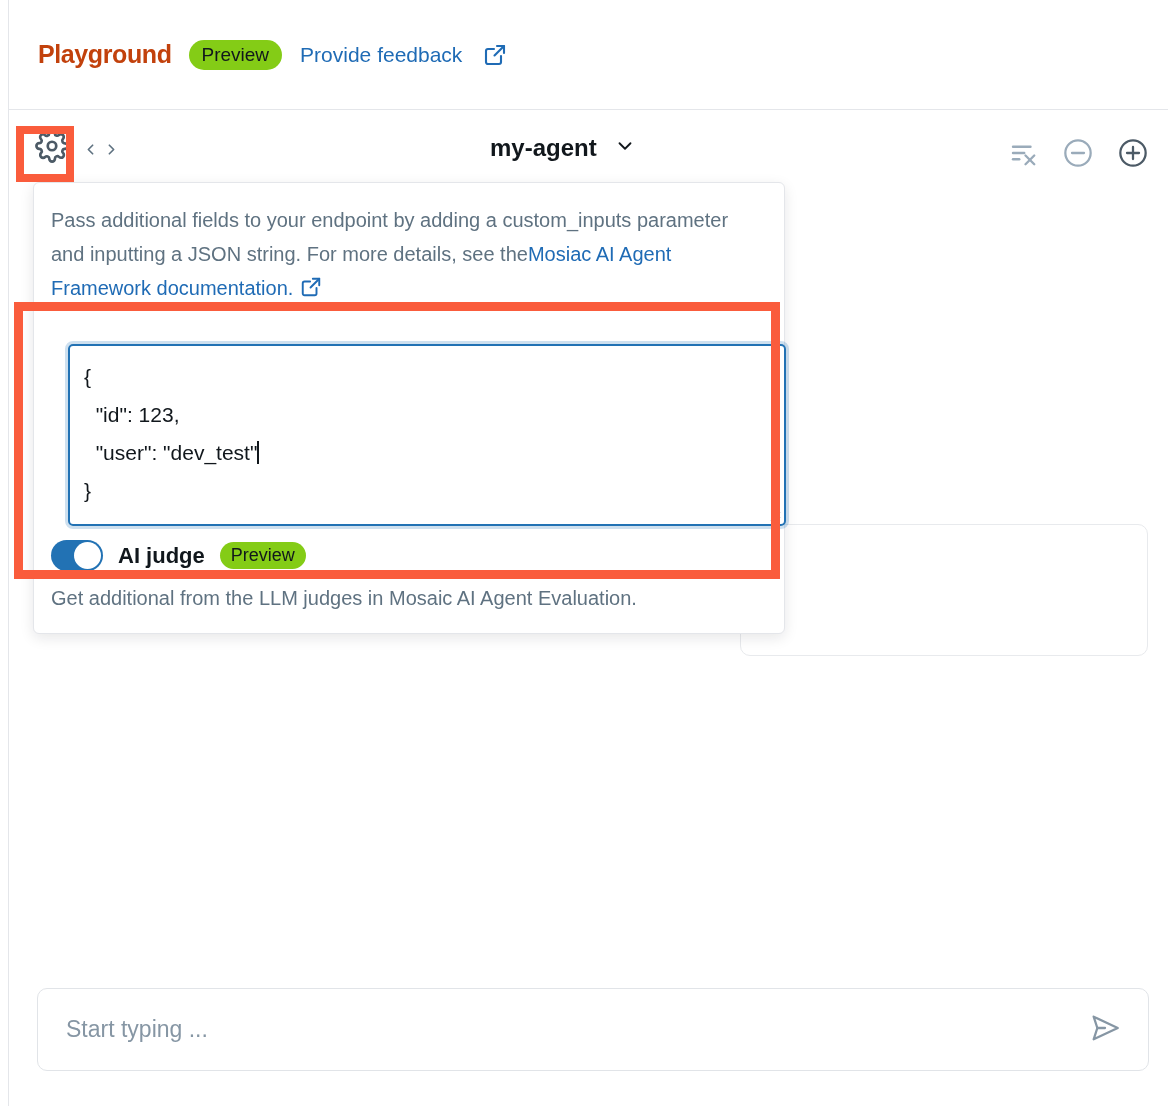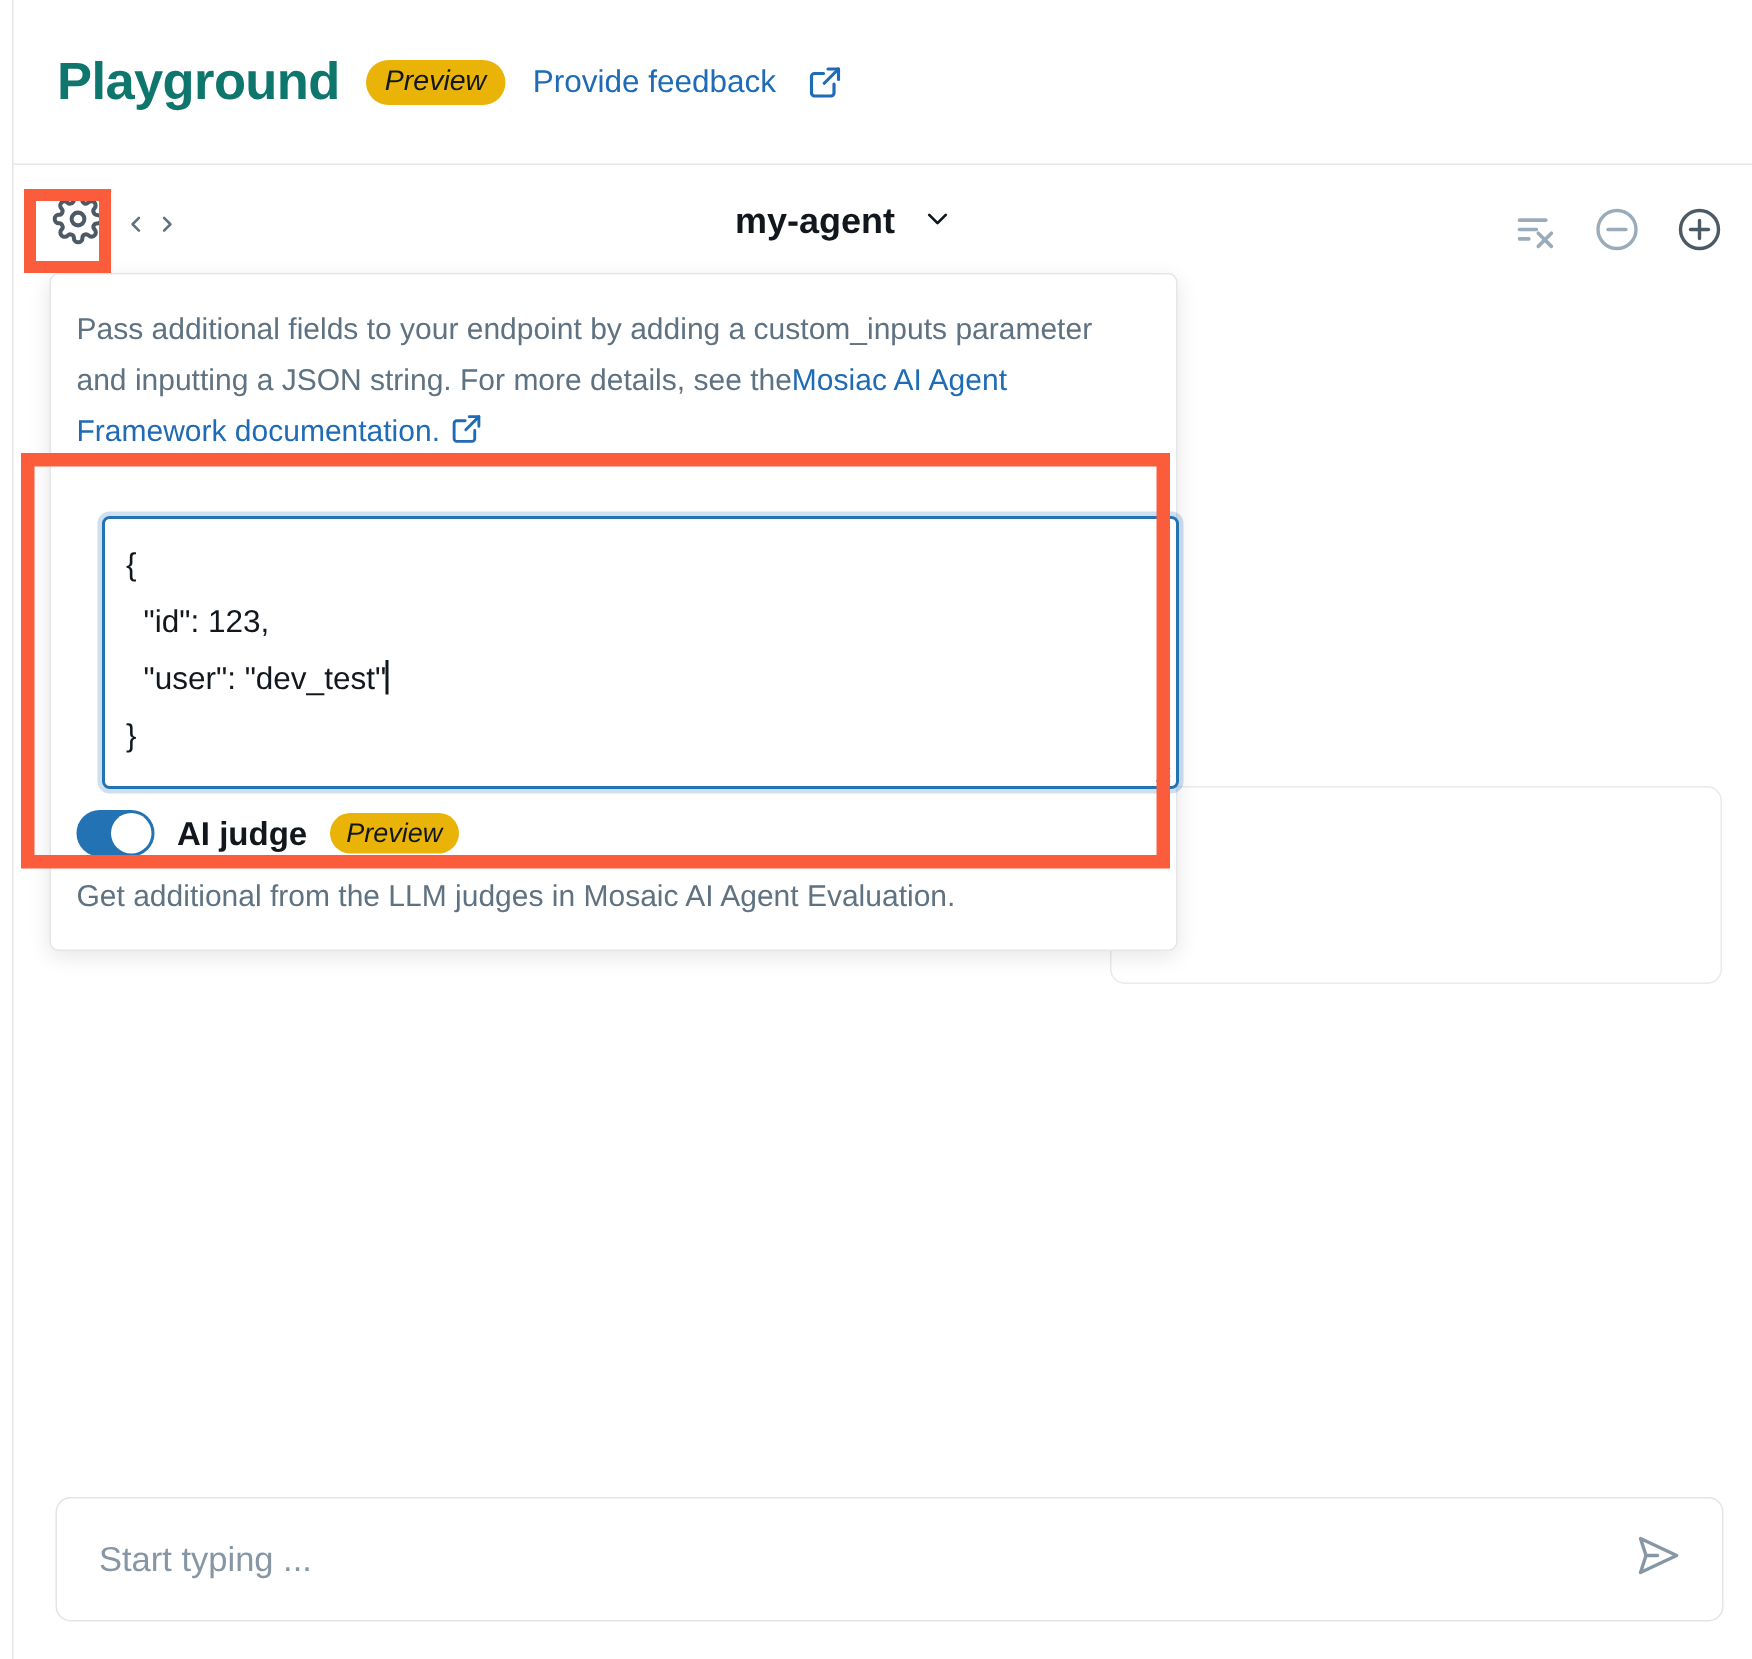--- a/index.html
+++ b/index.html
@@ -34,38 +34,37 @@
     top: 0;
     width: 1159px;
     height: 110px;
     border-bottom: 1px solid #e4e6ea;
     box-sizing: border-box;
     display: flex;
     align-items: center;
     padding-left: 29px;
   }
   .page-title {
-    font-size: 35px;
+    font-size: 25px;
     font-weight: 700;
-    color: #0f766e;
+    color: #c2410c;
     letter-spacing: -0.4px;
     line-height: 1;
   }
   .badge {
     display: inline-flex;
     align-items: center;
     justify-content: center;
-    background: #eab308;
+    background: #84cc16;
     color: #11171c;
     border-radius: 20px;
     font-size: 19px;
     padding: 5px 13px 6px 13px;
     line-height: 1;
     white-space: nowrap;
-    font-style: italic;
   }
   .header .badge { margin-left: 17px; }
   .feedback-link {
     margin-left: 18px;
     color: #1f6bb5;
     font-size: 21px;
     text-decoration: none;
     display: inline-flex;
     align-items: center;
     gap: 21px;
@@ -281,21 +280,20 @@
     width: 1112px;
     height: 83px;
     border: 1px solid #e1e4e8;
     border-radius: 10px;
     background: #ffffff;
     box-sizing: border-box;
     display: flex;
     align-items: center;
     justify-content: space-between;
     padding: 0 23px 0 28px;
-    margin-top: 10px;
   }
   .chat-placeholder {
     font-size: 23px;
     color: #8696a4;
   }
   .send-btn {
     width: 40px; height: 40px;
     display: flex; align-items: center; justify-content: center;
     cursor: pointer;
   }

